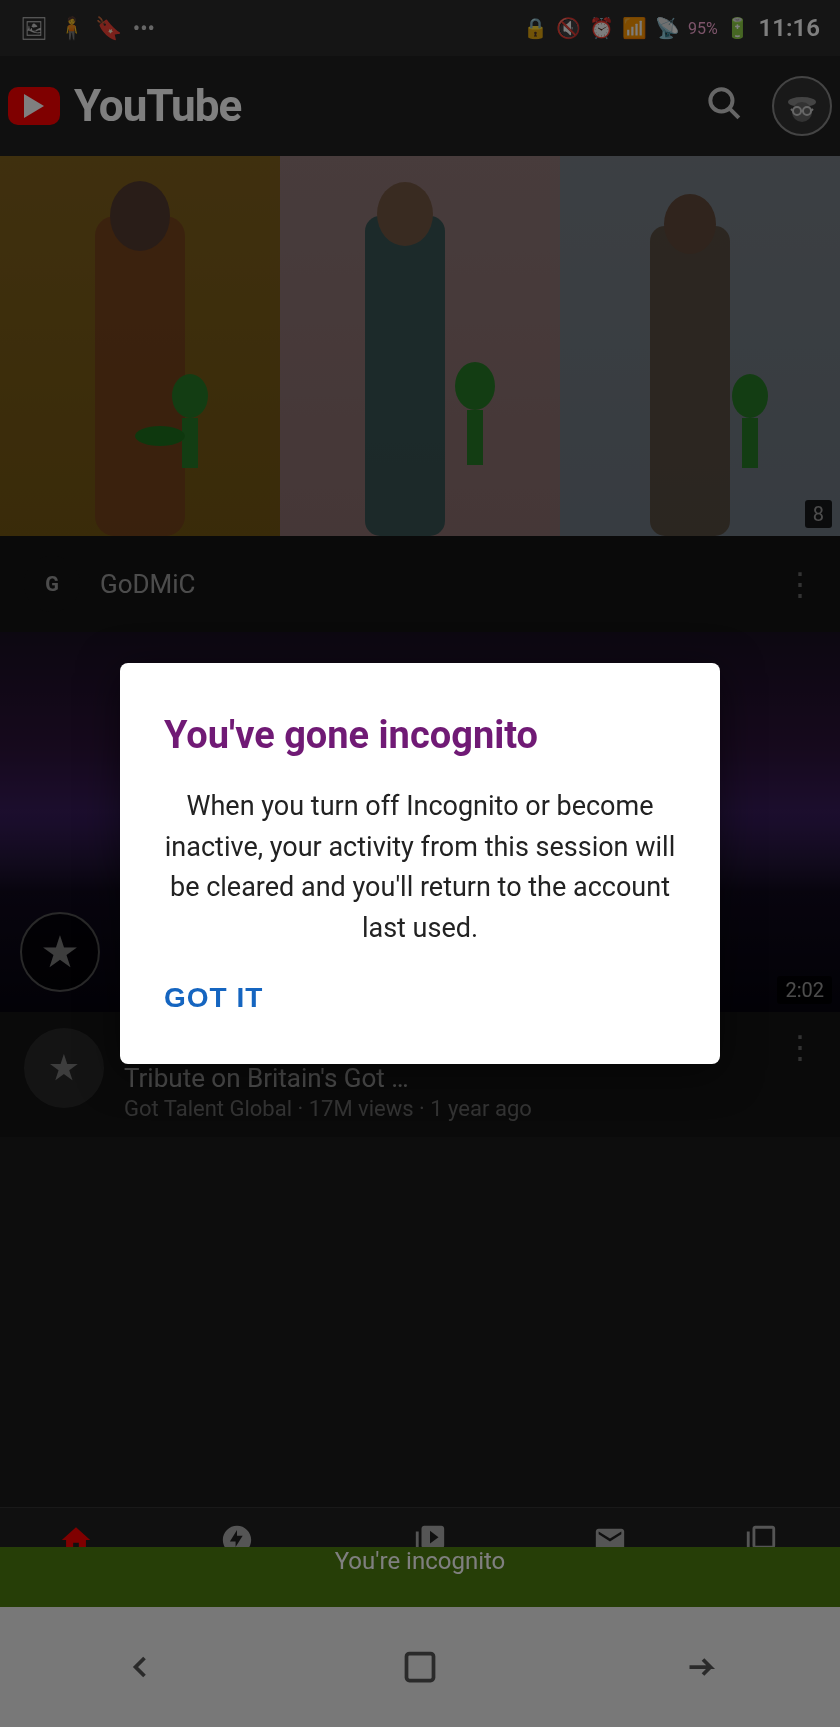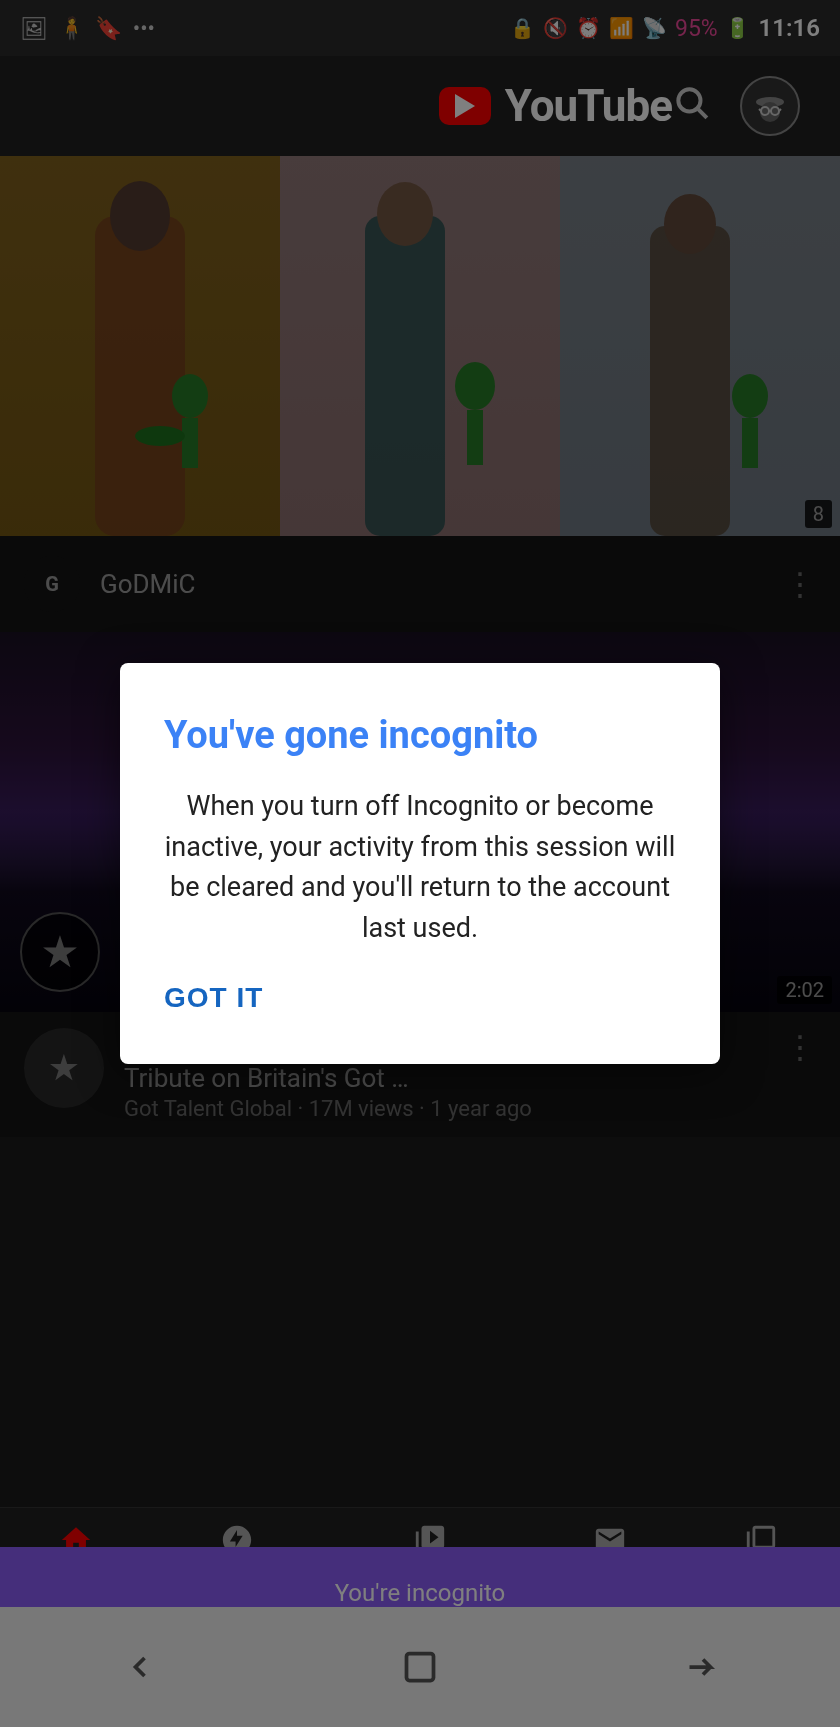--- a/index.html
+++ b/index.html
@@ -35,22 +35,22 @@
       color: #fff;
     }
 
     
     .yt-header {
       width: 100%;
       height: 100px;
       background: #212121;
       display: flex;
       align-items: center;
-      justify-content: flex-end;
-      padding: 0 40px;
+      justify-content: space-between;
+      padding: 0 8px;
     }
     .yt-logo {
       display: flex;
       align-items: center;
       gap: 14px;
     }
     .yt-logo-icon {
       width: 52px;
       height: 38px;
       background: #ff0000;
@@ -215,23 +215,23 @@
     .nav-label.active {
       color: #ff0000;
     }
 
     
     .incognito-bar {
       position: absolute;
       bottom: 120px;
       width: 100%;
       height: 60px;
-      background: #8b5cf6;
-      display: flex;
-      align-items: flex-end;
+      background: #4d7c0f;
+      display: flex;
+      align-items: flex-start;
       justify-content: center;
       z-index: 5;
     }
     .incognito-bar-text {
       color: #fff;
       font-size: 24px;
     }
 
     
     .android-nav {
@@ -266,21 +266,21 @@
     .modal-dialog {
       background: #fff;
       border-radius: 8px;
       width: 600px;
       padding: 50px 44px 40px 44px;
       box-shadow: 0 8px 40px rgba(0,0,0,0.5);
     }
     .modal-title {
       font-size: 38px;
       font-weight: bold;
-      color: #3b82f6;
+      color: #701a75;
       margin-bottom: 28px;
       line-height: 1.2;
     }
     .modal-body {
       font-size: 27px;
       color: #222;
       line-height: 1.5;
       margin-bottom: 24px;
       text-align: center;
     }
@@ -348,21 +348,21 @@
     <span style="color:#ccc;font-size:22px;">🔖</span>
 
     <span style="color:#ccc;font-size:22px;">•••</span>
   </div>
   <div class="status-bar-right">
     <span style="font-size:20px;">🔒</span>
     <span style="font-size:20px;">🔇</span>
     <span style="font-size:20px;">⏰</span>
     <span style="font-size:20px;">📶</span>
     <span style="font-size:20px;">📡</span>
-    <span style="color:#ec4899;font-size:23px;">95%</span>
+    <span style="color:#f9a8d4;font-size:16px;">95%</span>
     <span style="font-size:20px;">🔋</span>
     <span style="color:#fff;font-size:24px;font-weight:600;">11:16</span>
   </div>
 </div>
 
 <div class="yt-header">
   <div class="yt-logo">
     <div class="yt-logo-icon"></div>
     <span class="yt-logo-text">YouTube</span>
   </div>

